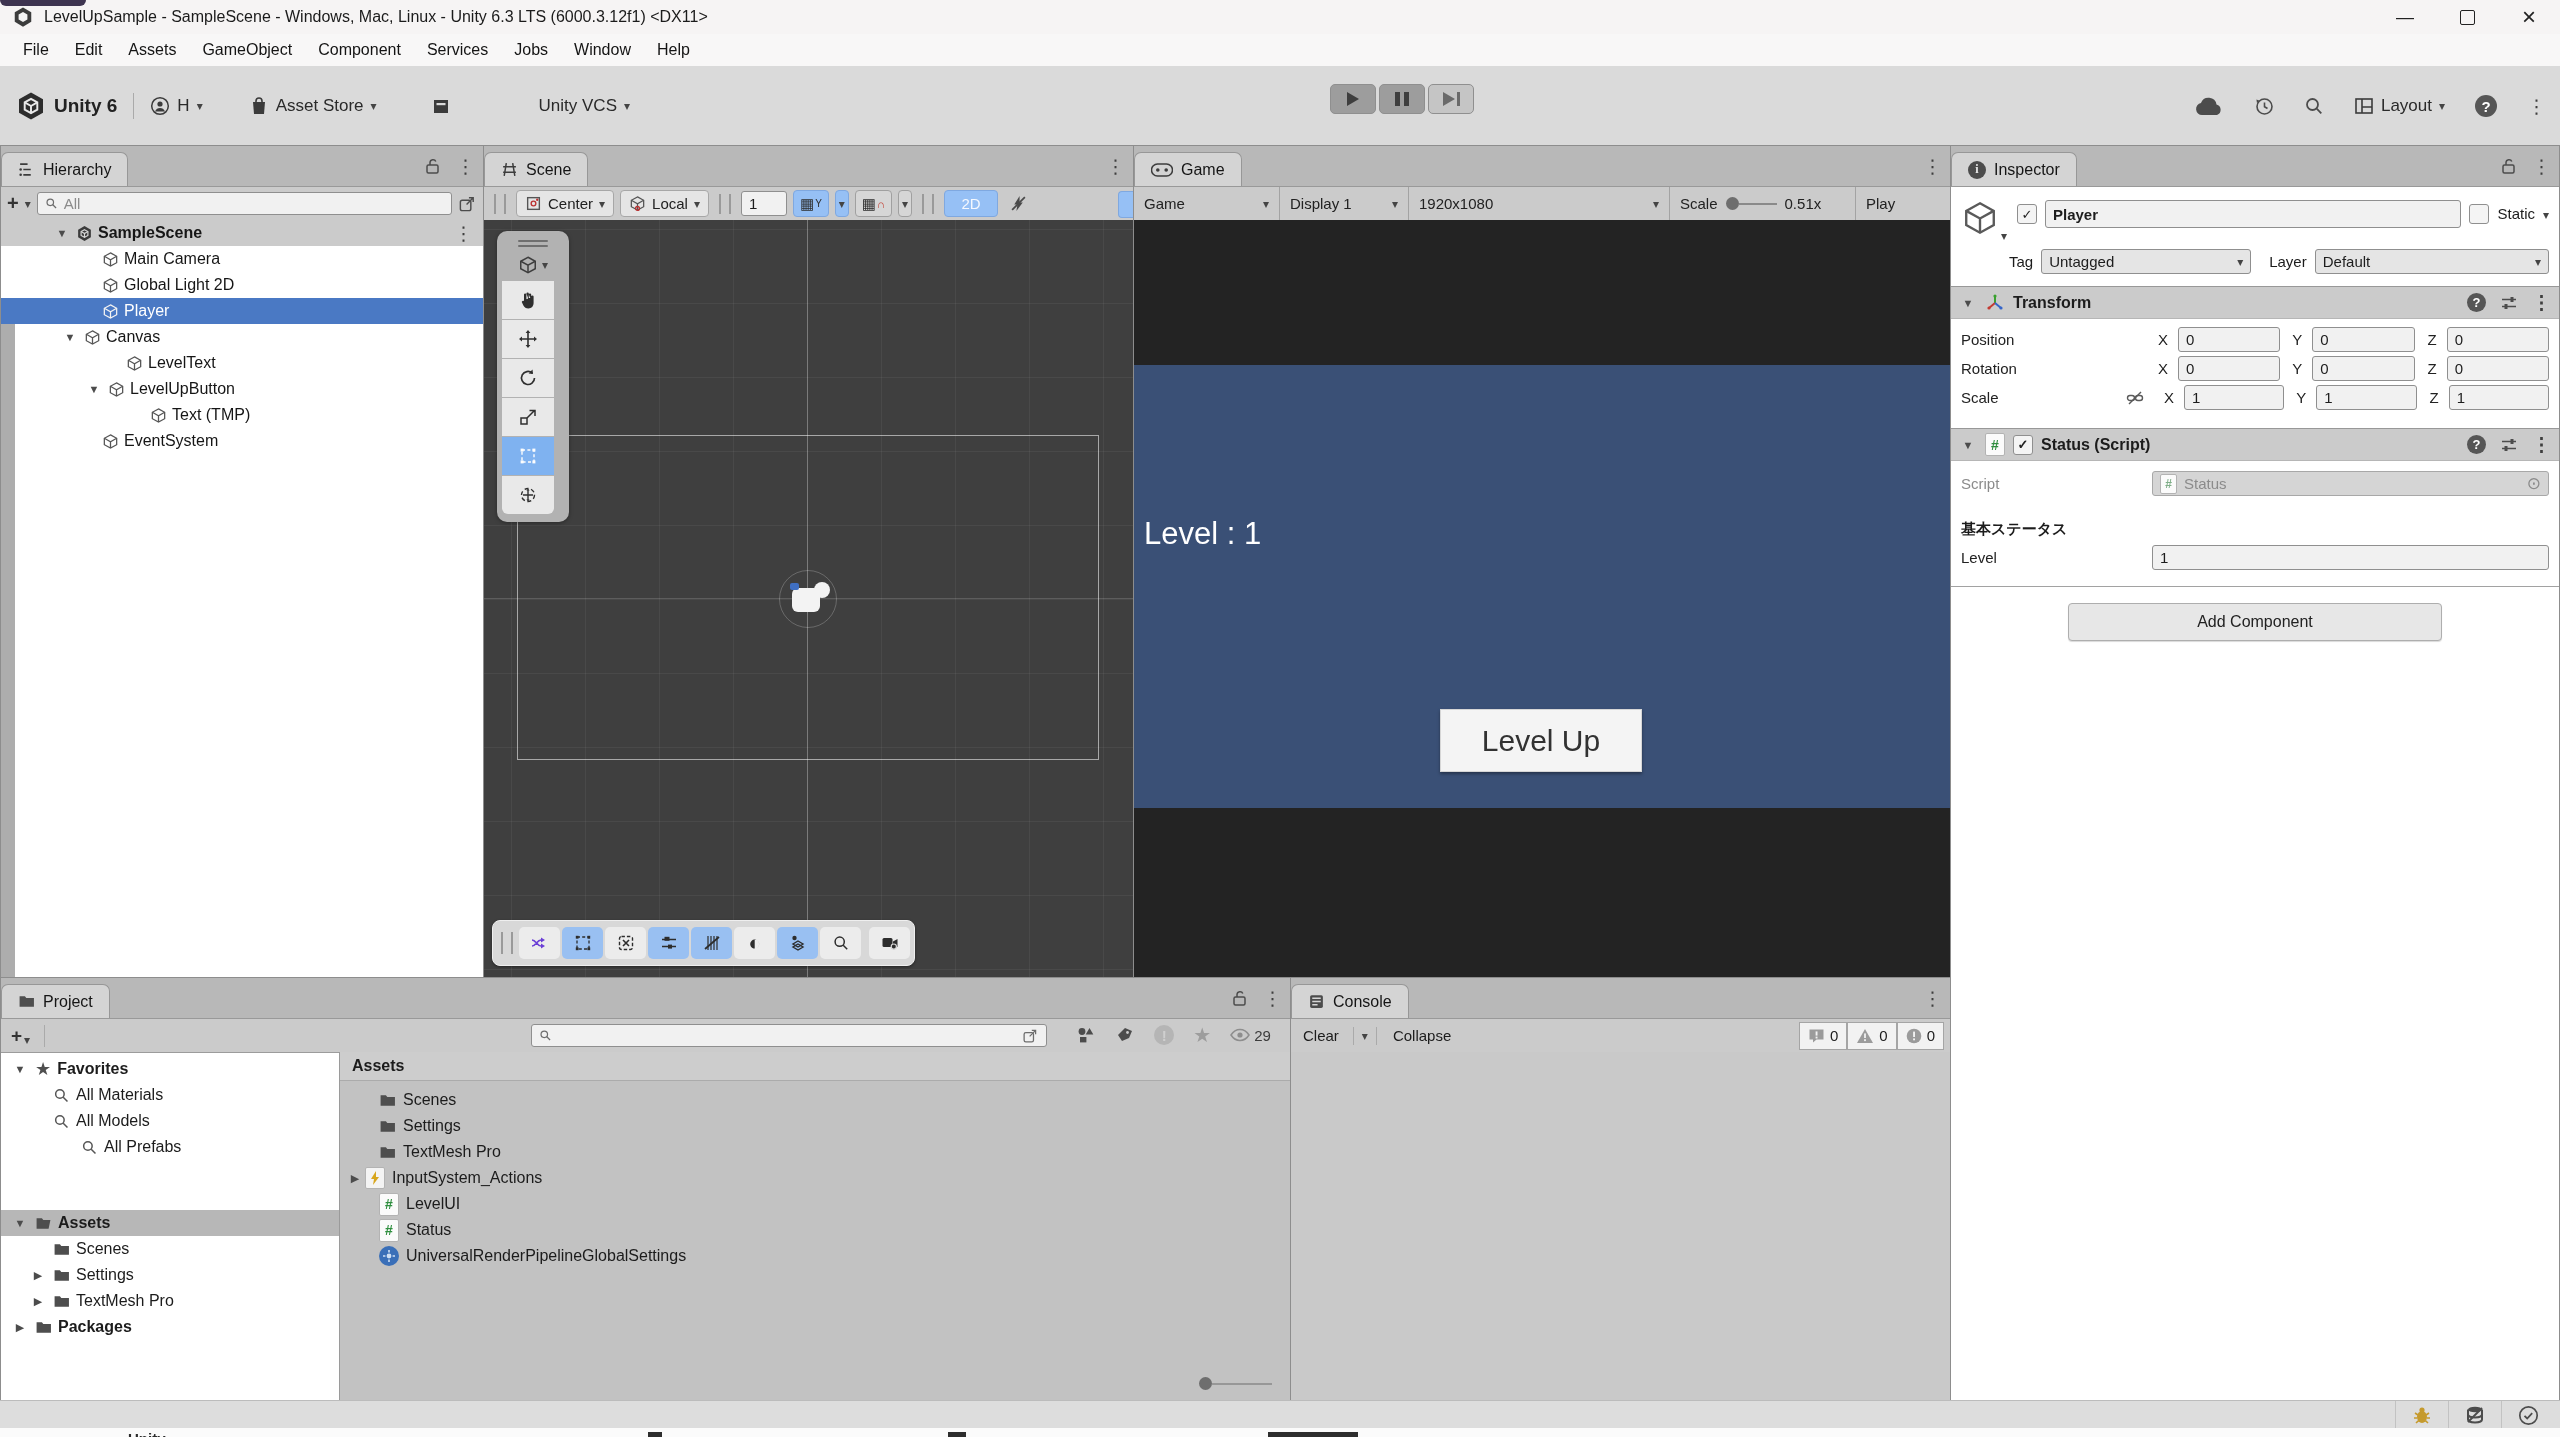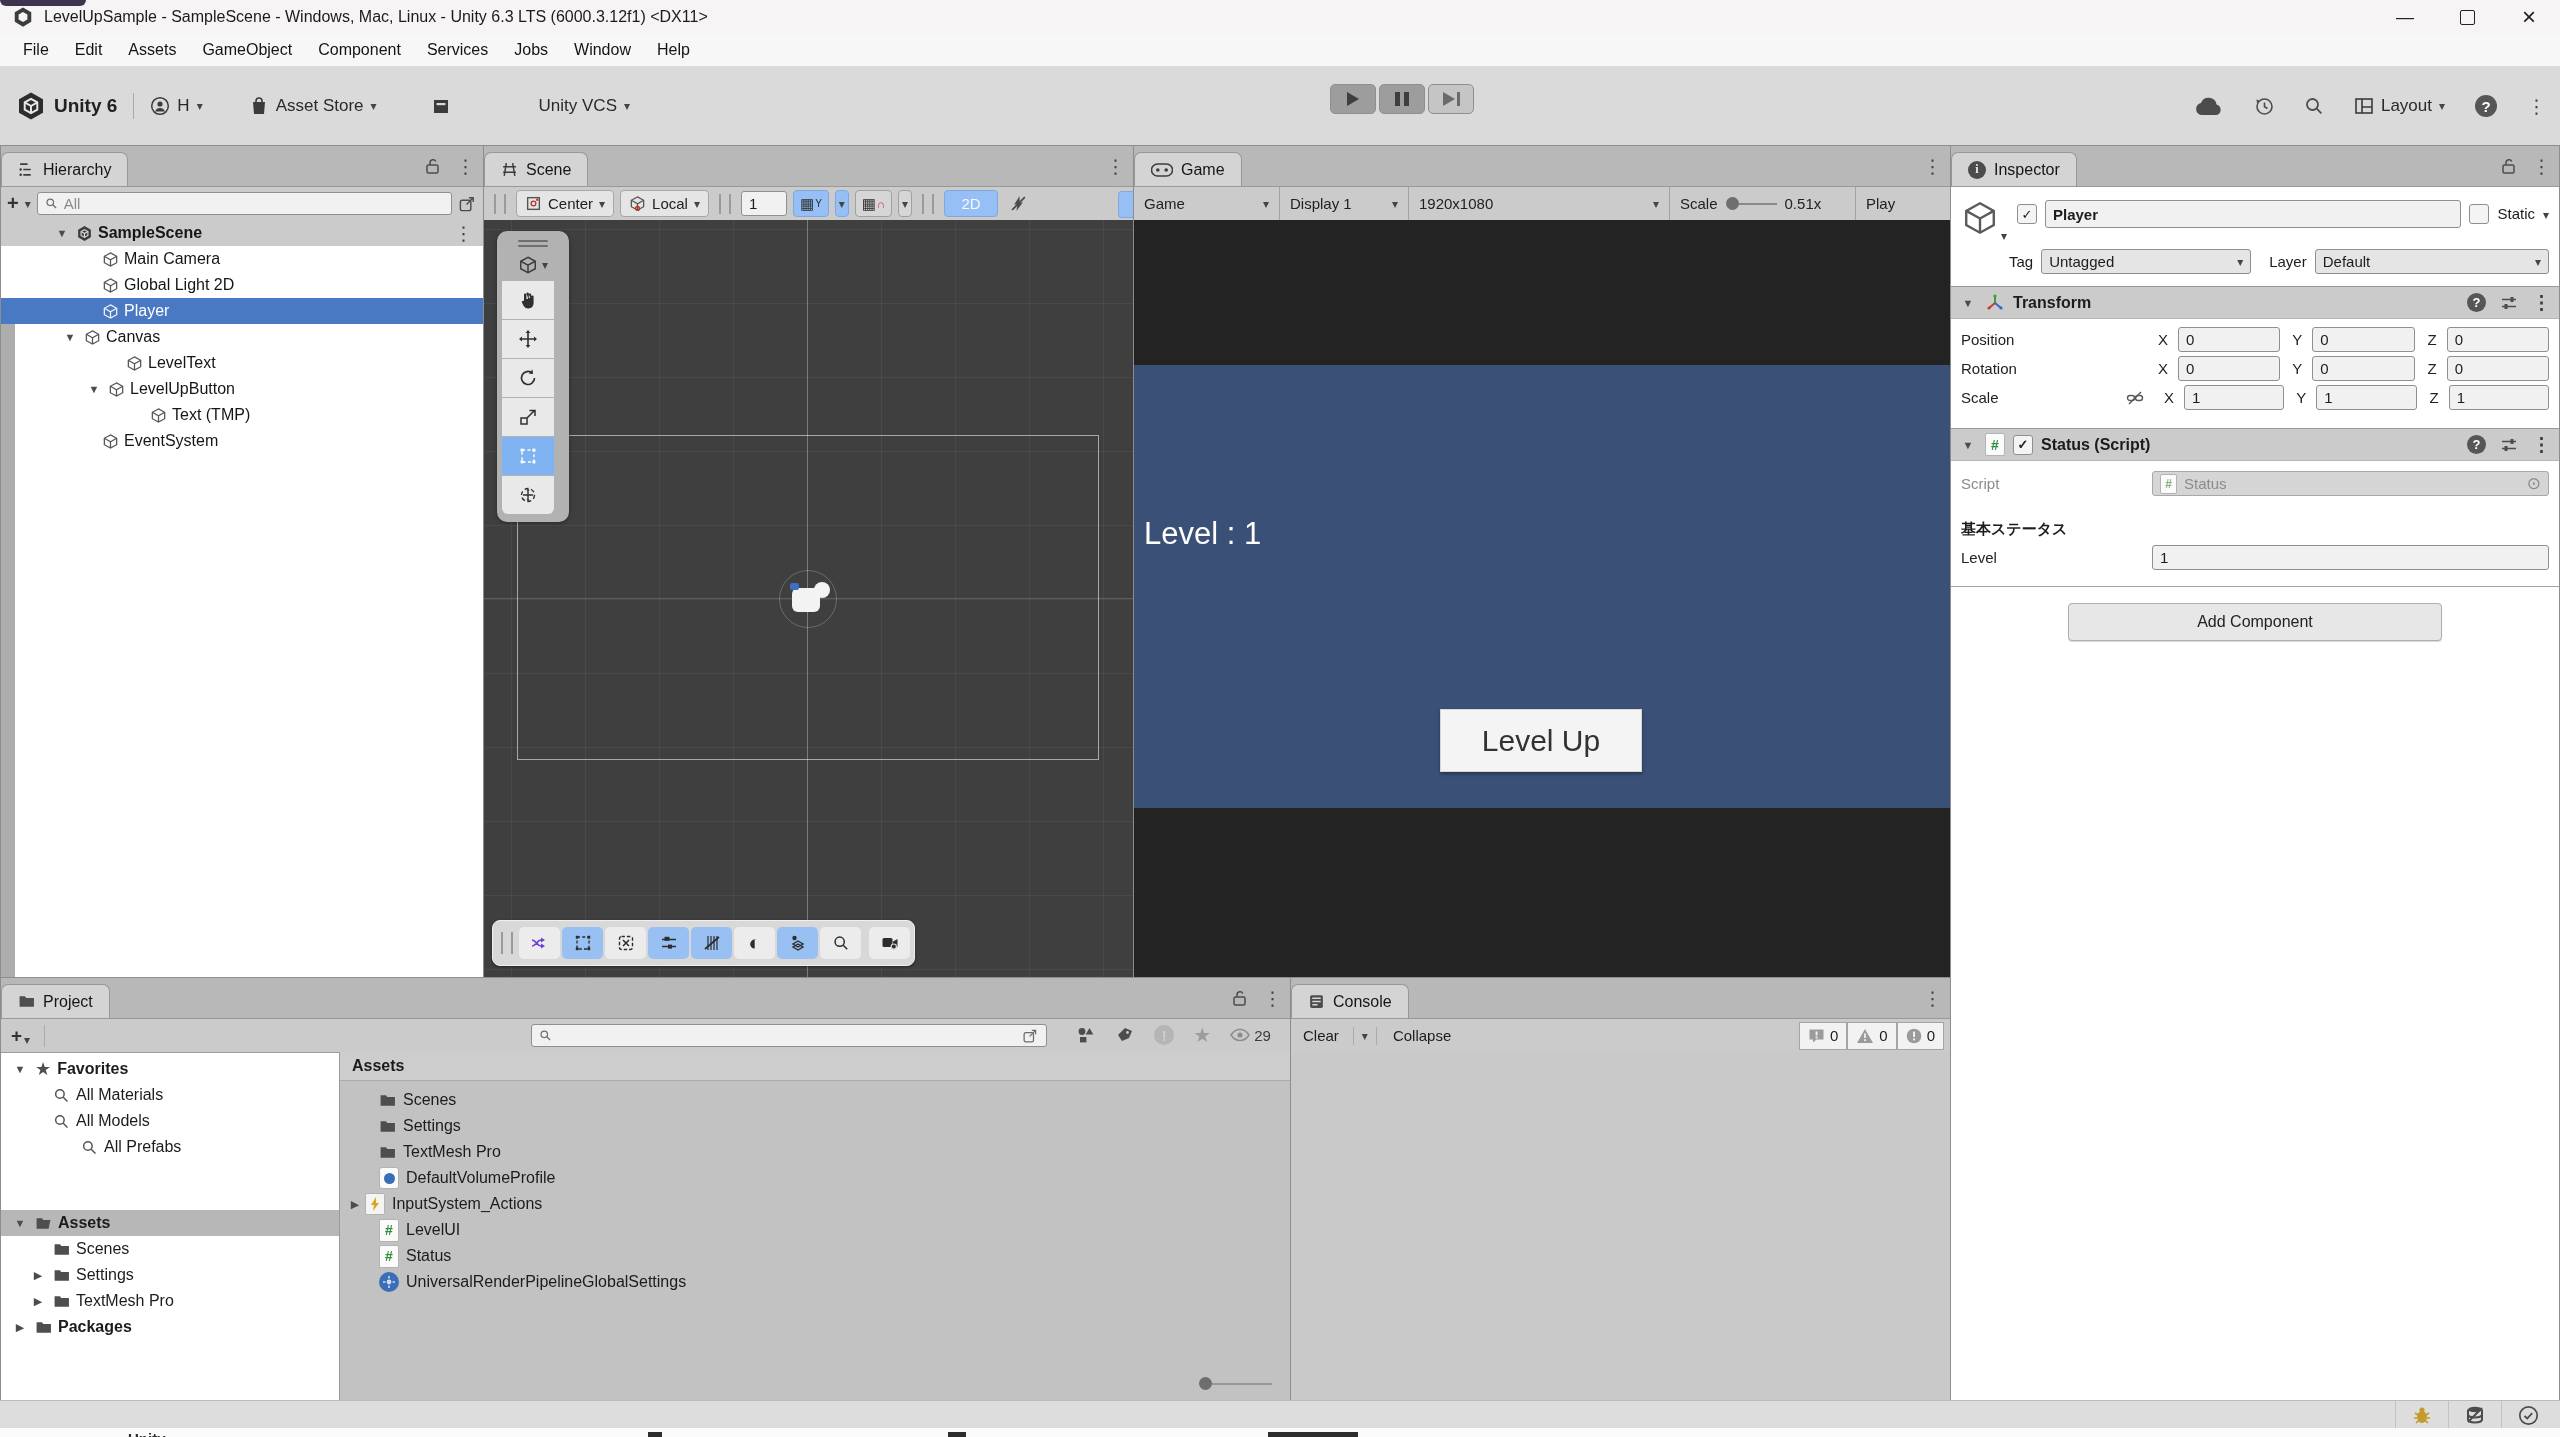--- a/index.html
+++ b/index.html
@@ -854,27 +854,20 @@
           <span>Settings</span>
         </div>
         <div class="arow">
           <span class="fold"></span>
           <svg class="i16" viewBox="0 0 16 16">
               <path d="M1.5 3h5l1.3 1.8H15V13H1.5z" fill="#4e4e4e"></path>
             </svg>
           <span>TextMesh Pro</span>
         </div>
         <div class="arow">
-          <span class="fold"></span>
-          <span style="width:18px;height:20px;background:#fbfbfb;border:1px solid #b3b3b3;border-radius:3px;display:flex;align-items:center;justify-content:center;">
-              <span style="width:11px;height:11px;border-radius:50%;background:#3a6fb8;"></span>
-            </span>
-          <span>DefaultVolumeProfile</span>
-        </div>
-        <div class="arow">
           <span class="fold" style="margin-left:-8px;margin-right:-6px;">▶</span>
           <span style="width:18px;height:20px;background:#f4f4f4;border:1px solid #b3b3b3;border-radius:2px;display:flex;align-items:center;justify-content:center;">
               <svg width="10" height="14" viewBox="0 0 10 14">
                 <path d="M6 0 1 8h3l-1 6 6-8H6z" fill="#d8a61d"></path>
               </svg>
             </span>
           <span>InputSystem_Actions</span>
         </div>
         <div class="arow">
           <span class="fold"></span>

